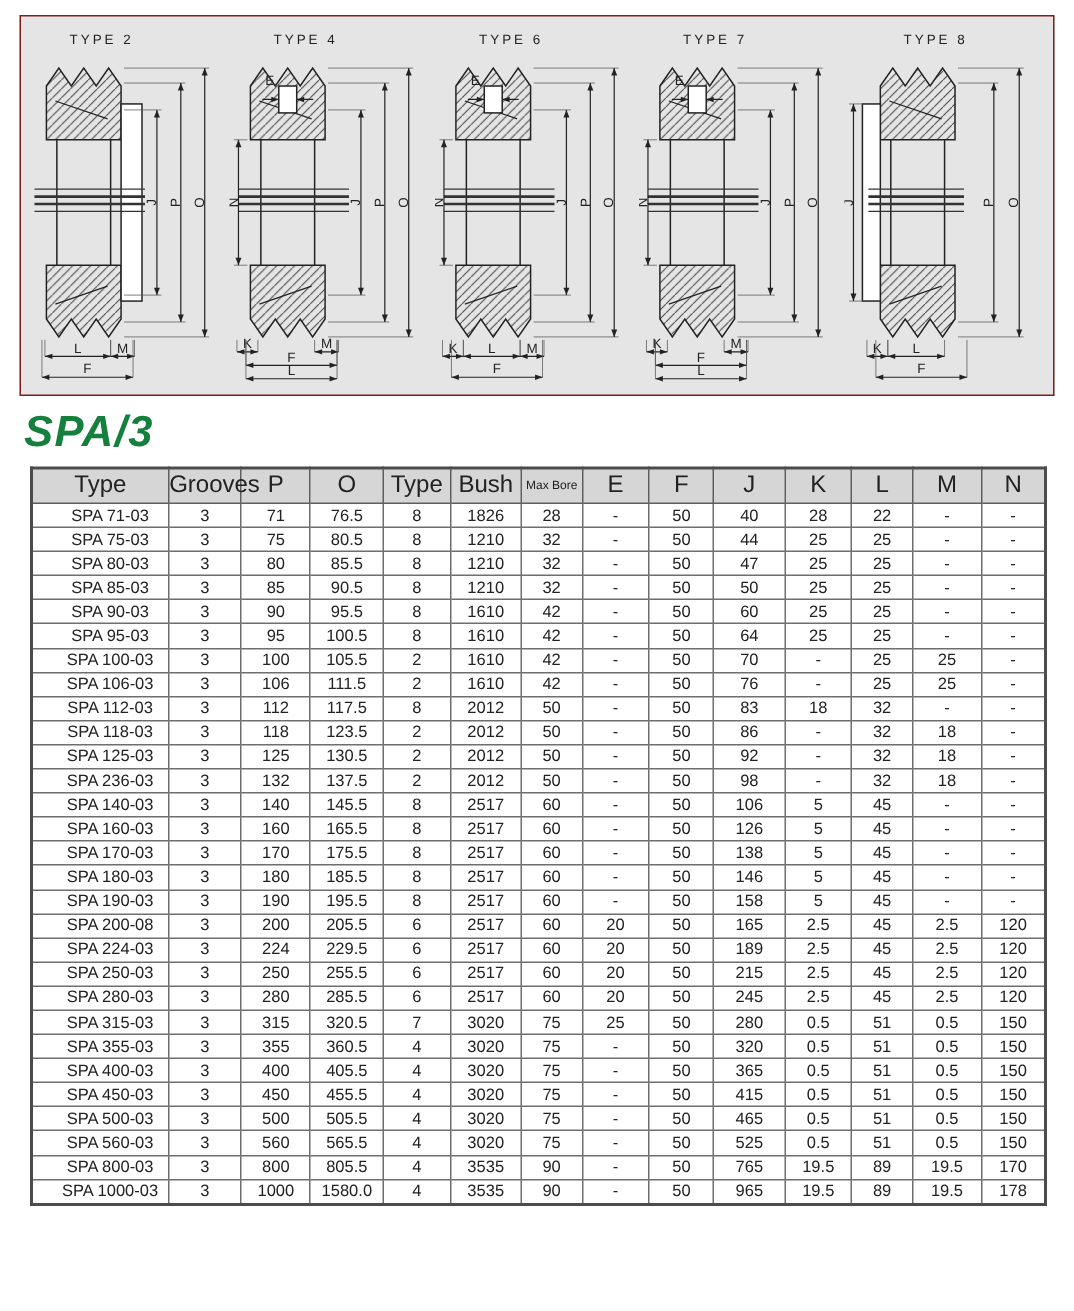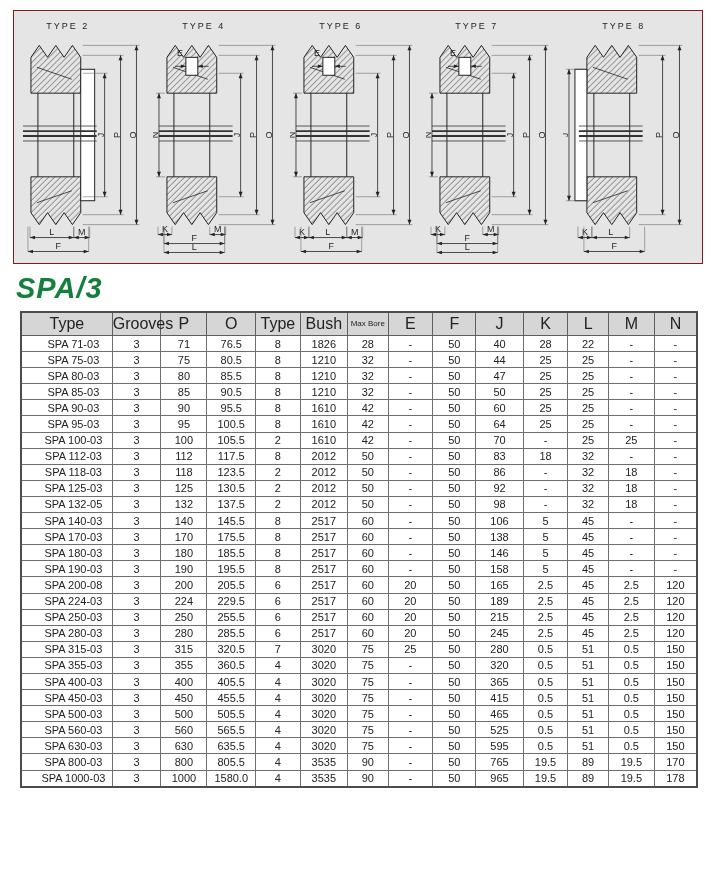--- a/index.html
+++ b/index.html
@@ -496,20 +496,36 @@
         <td>42</td>
         <td>-</td>
         <td>50</td>
         <td>70</td>
         <td>-</td>
         <td>25</td>
         <td>25</td>
         <td>-</td>
       </tr>
       <tr>
+        <td class="rowlabel">SPA 106-03</td>
+        <td>3</td>
+        <td>106</td>
+        <td>111.5</td>
+        <td>2</td>
+        <td>1610</td>
+        <td>42</td>
+        <td>-</td>
+        <td>50</td>
+        <td>76</td>
+        <td>-</td>
+        <td>25</td>
+        <td>25</td>
+        <td>-</td>
+      </tr>
+      <tr>
         <td class="rowlabel">SPA 112-03</td>
         <td>3</td>
         <td>112</td>
         <td>117.5</td>
         <td>8</td>
         <td>2012</td>
         <td>50</td>
         <td>-</td>
         <td>50</td>
         <td>83</td>
@@ -544,21 +560,21 @@
         <td>50</td>
         <td>-</td>
         <td>50</td>
         <td>92</td>
         <td>-</td>
         <td>32</td>
         <td>18</td>
         <td>-</td>
       </tr>
       <tr>
-        <td class="rowlabel">SPA 132-05</td>
+        <td class="rowlabel">SPA 236-03</td>
         <td>3</td>
         <td>132</td>
         <td>137.5</td>
         <td>2</td>
         <td>2012</td>
         <td>50</td>
         <td>-</td>
         <td>50</td>
         <td>98</td>
         <td>-</td>
@@ -570,20 +586,36 @@
         <td class="rowlabel">SPA 140-03</td>
         <td>3</td>
         <td>140</td>
         <td>145.5</td>
         <td>8</td>
         <td>2517</td>
         <td>60</td>
         <td>-</td>
         <td>50</td>
         <td>106</td>
+        <td>5</td>
+        <td>45</td>
+        <td>-</td>
+        <td>-</td>
+      </tr>
+      <tr>
+        <td class="rowlabel">SPA 160-03</td>
+        <td>3</td>
+        <td>160</td>
+        <td>165.5</td>
+        <td>8</td>
+        <td>2517</td>
+        <td>60</td>
+        <td>-</td>
+        <td>50</td>
+        <td>126</td>
         <td>5</td>
         <td>45</td>
         <td>-</td>
         <td>-</td>
       </tr>
       <tr>
         <td class="rowlabel">SPA 170-03</td>
         <td>3</td>
         <td>170</td>
         <td>175.5</td>
@@ -784,36 +816,20 @@
         <td>75</td>
         <td>-</td>
         <td>50</td>
         <td>525</td>
         <td>0.5</td>
         <td>51</td>
         <td>0.5</td>
         <td>150</td>
       </tr>
       <tr>
-        <td class="rowlabel">SPA 630-03</td>
-        <td>3</td>
-        <td>630</td>
-        <td>635.5</td>
-        <td>4</td>
-        <td>3020</td>
-        <td>75</td>
-        <td>-</td>
-        <td>50</td>
-        <td>595</td>
-        <td>0.5</td>
-        <td>51</td>
-        <td>0.5</td>
-        <td>150</td>
-      </tr>
-      <tr>
         <td class="rowlabel">SPA 800-03</td>
         <td>3</td>
         <td>800</td>
         <td>805.5</td>
         <td>4</td>
         <td>3535</td>
         <td>90</td>
         <td>-</td>
         <td>50</td>
         <td>765</td>

